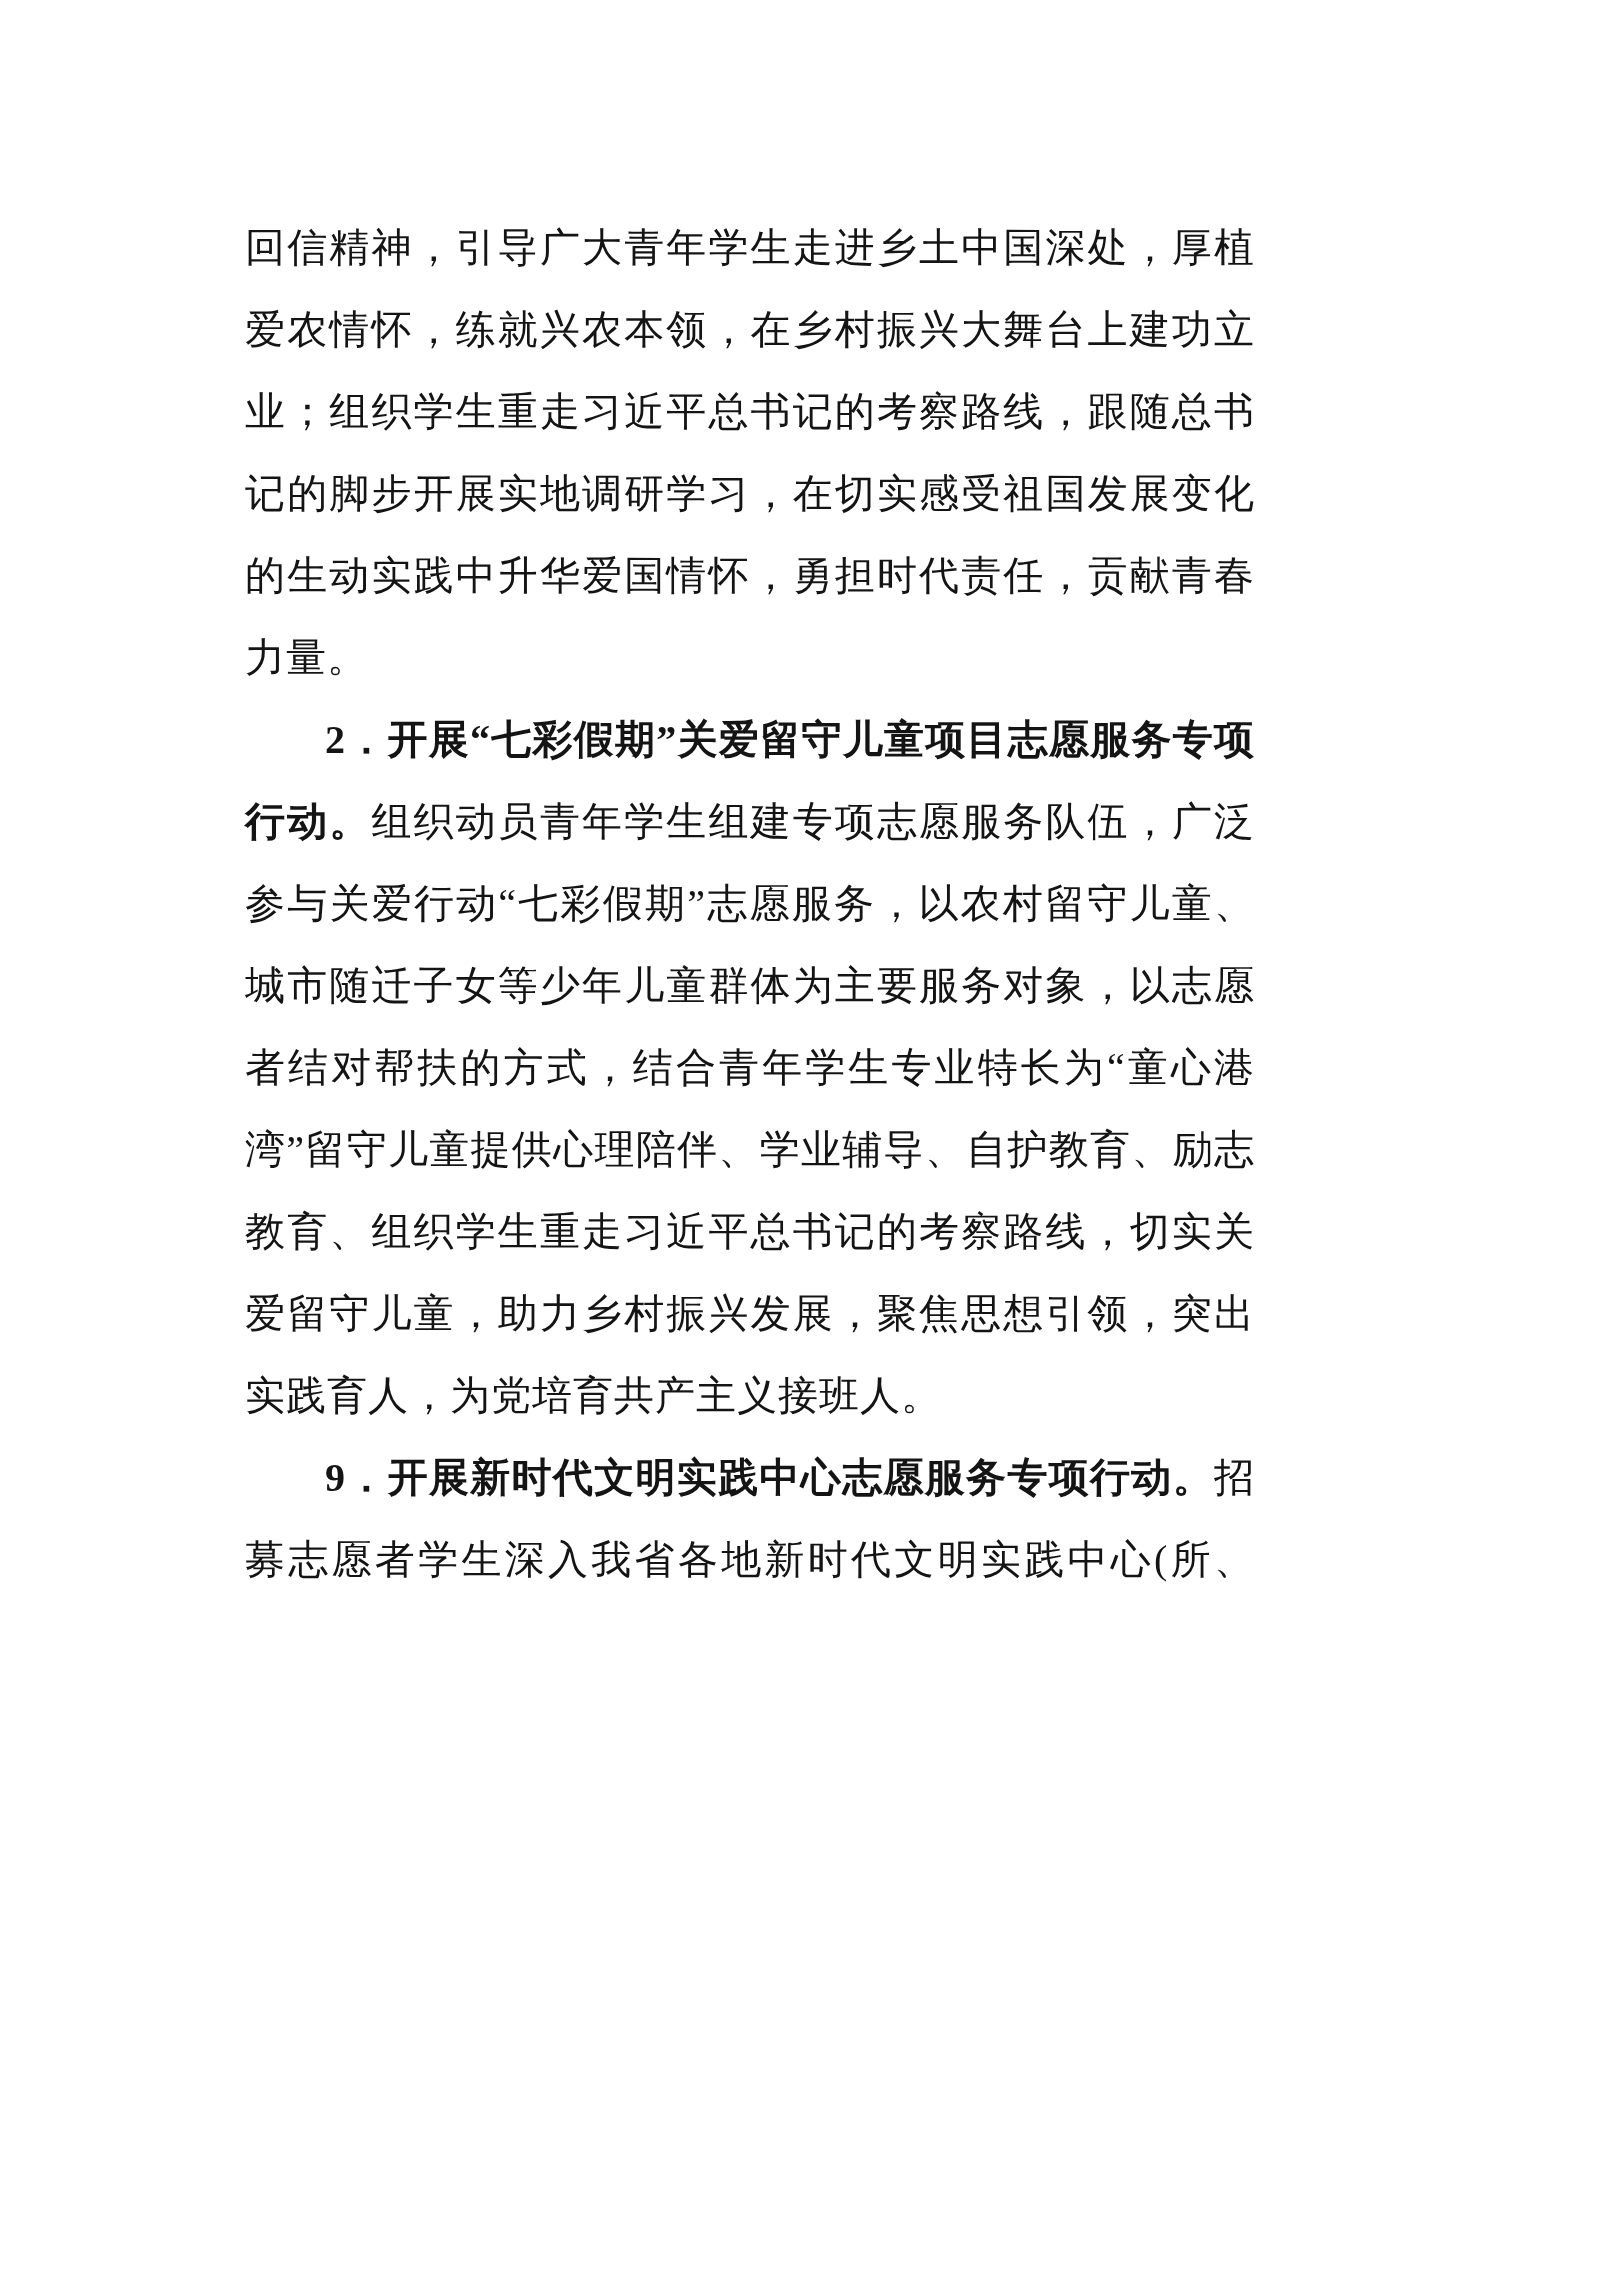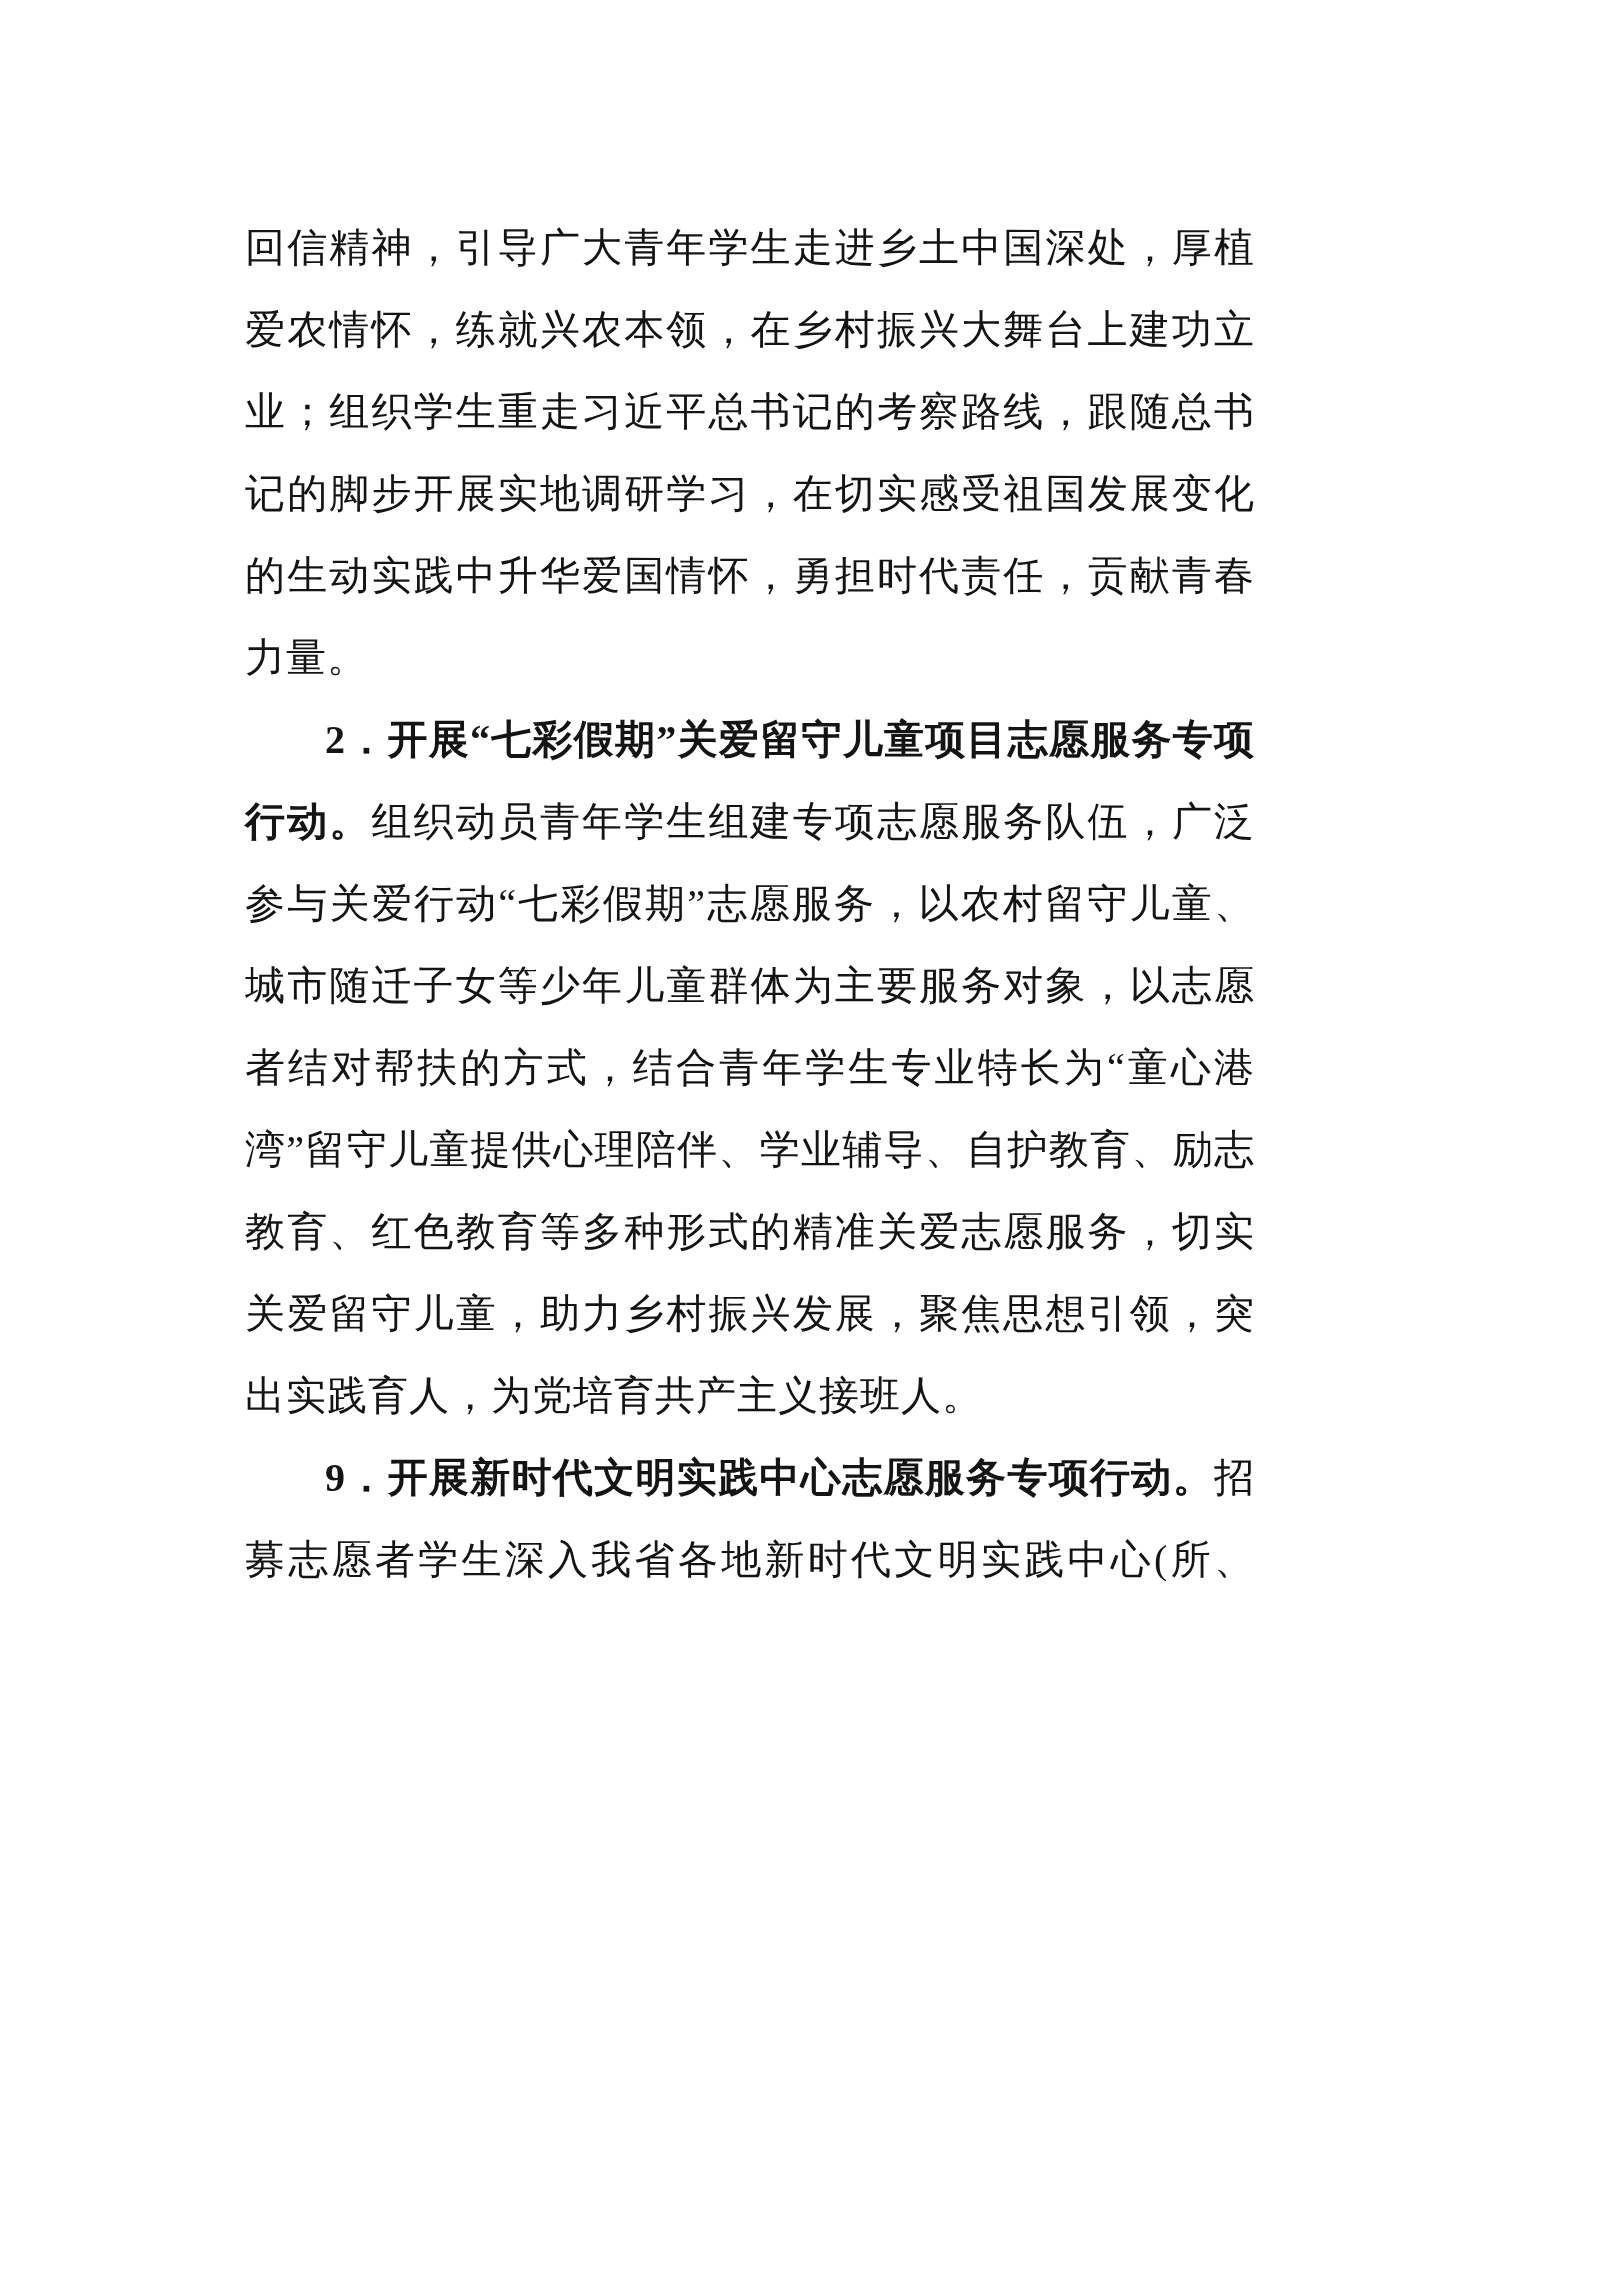--- a/index.html
+++ b/index.html
@@ -40,19 +40,19 @@
   }
 </style>
 </head>
 <body>
 
 <div class="page">
   <div class="text-block">
 
     <p class="para"><span>回信精神，引导广大青年学生走进乡土中国深处，厚植爱农情怀，练就兴农本领，在乡村振兴大舞台上建功立业；组织学生重走习近平总书记的考察路线，跟随总书记的脚步开展实地调研学习，在切实感受祖国发展变化的生动实践中升华爱国情怀，勇担时代责任，贡献青春力量。</span></p>
 
-    <p class="para indent"><span class="lead">2．开展“七彩假期”关爱留守儿童项目志愿服务专项行动。</span><span>组织动员青年学生组建专项志愿服务队伍，广泛参与关爱行动“七彩假期”志愿服务，以农村留守儿童、城市随迁子女等少年儿童群体为主要服务对象，以志愿者结对帮扶的方式，结合青年学生专业特长为“童心港湾”留守儿童提供心理陪伴、学业辅导、自护教育、励志教育、红色教育等多种形式的精准关爱志愿服务，切实关爱留守儿童，助力乡村振兴发展，聚焦思想引领，突出实践育人，为党培育共产主义接班人。</span></p>
+    <p class="para indent"><span class="lead">2．开展“七彩假期”关爱留守儿童项目志愿服务专项行动。</span><span>组织动员青年学生组建专项志愿服务队伍，广泛参与关爱行动“七彩假期”志愿服务，以农村留守儿童、城市随迁子女等少年儿童群体为主要服务对象，以志愿者结对帮扶的方式，结合青年学生专业特长为“童心港湾”留守儿童提供心理陪伴、学业辅导、自护教育、励志教育、组织学生重走习近平总书记的考察路线，切实关爱留守儿童，助力乡村振兴发展，聚焦思想引领，突出实践育人，为党培育共产主义接班人。</span></p>
 
     <p class="para indent"><span class="lead">9．开展新时代文明实践中心志愿服务专项行动。</span><span>招募志愿者学生深入我省各地新时代文明实践中心(所、站)，开展学习实践科学理论、宣传宣讲党的政策、践行核心价值观、丰富文化生活、移风易俗倡导婚嫁新风尚等主题实践活动，培育践行社会主义核心价值观。依托各地文明实践站，聚焦乡村党史学习教育、文化知识宣传、思想道德提升等精神文明需要，紧扣生态文明建设、流行疾病防治、医疗卫生知识普及等现实生活需求，多形式、多重点、多方面开展志愿服务活动。组织青年学生聚焦生态文明环境</span></p>
 
   </div>
 </div>
 
 
 </body></html>

